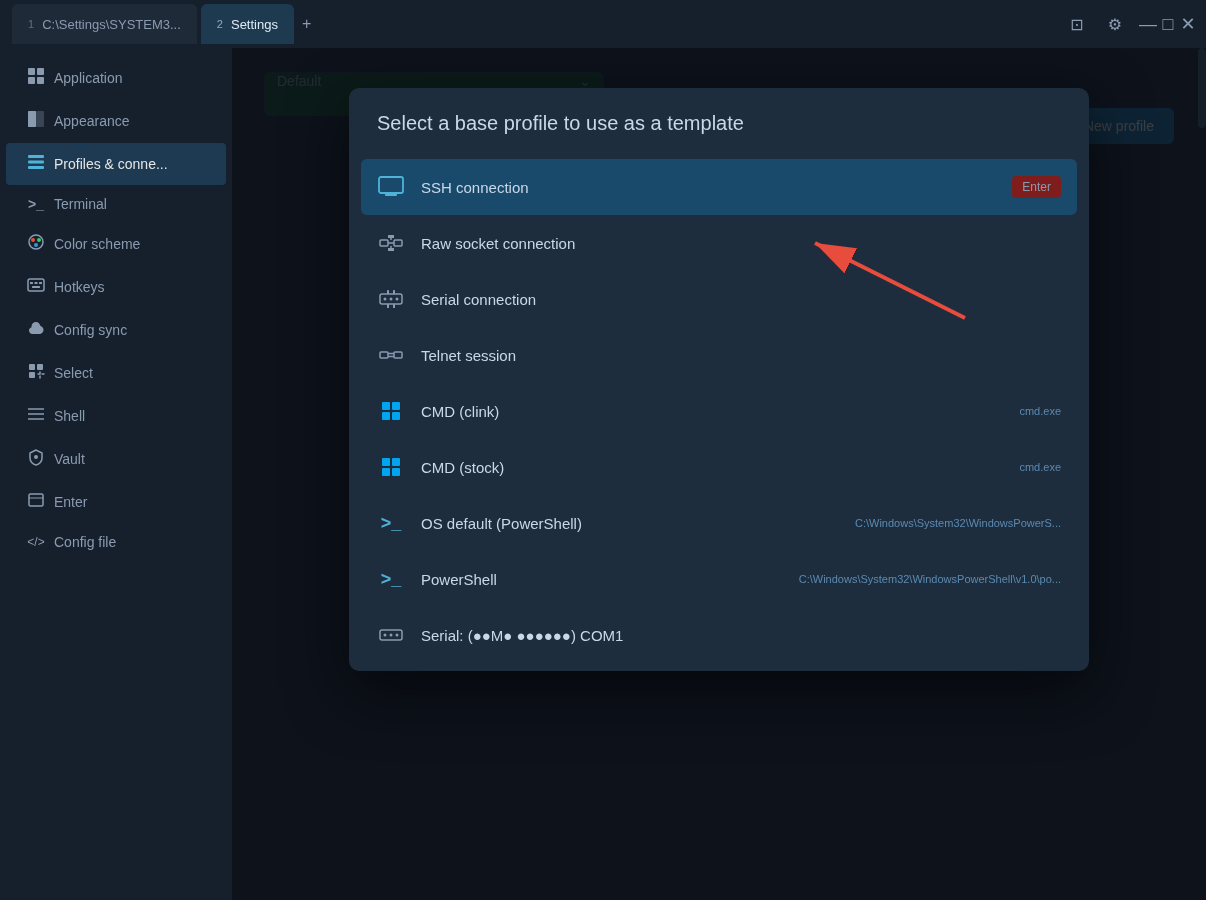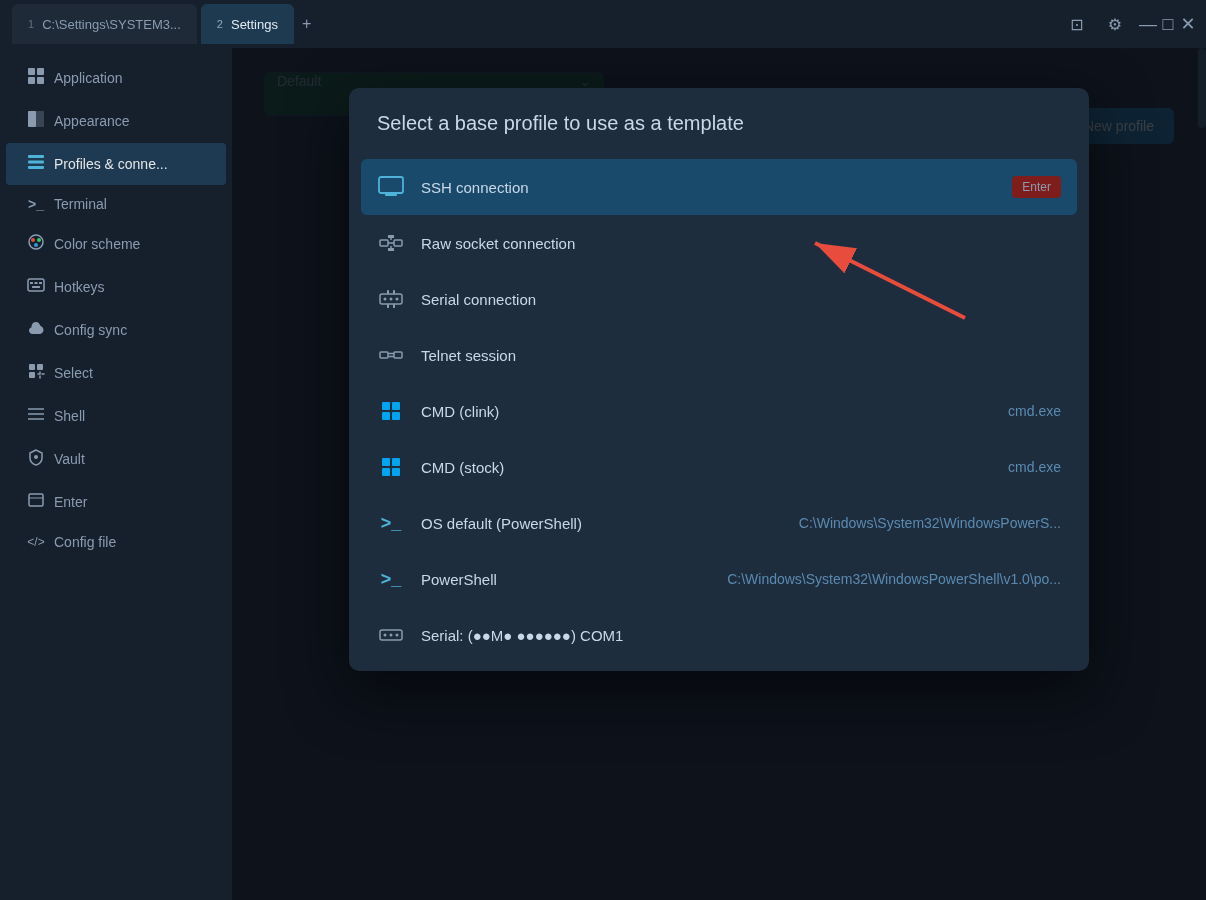--- a/index.html
+++ b/index.html
@@ -197,21 +197,21 @@
       width: 28px;
       height: 28px;
       display: flex;
       align-items: center;
       justify-content: center;
       flex-shrink: 0;
     }
     .profile-item-label { flex: 1; }
     .profile-item-sublabel {
       color: #5a8ab0;
-      font-size: 14px;
+      font-size: 11px;
       margin-left: 8px;
     }
     .enter-badge {
       background: #7f1d1d;
       color: #8a9bb0;
       font-size: 12px;
       padding: 4px 10px;
       border-radius: 4px;
     }
 

